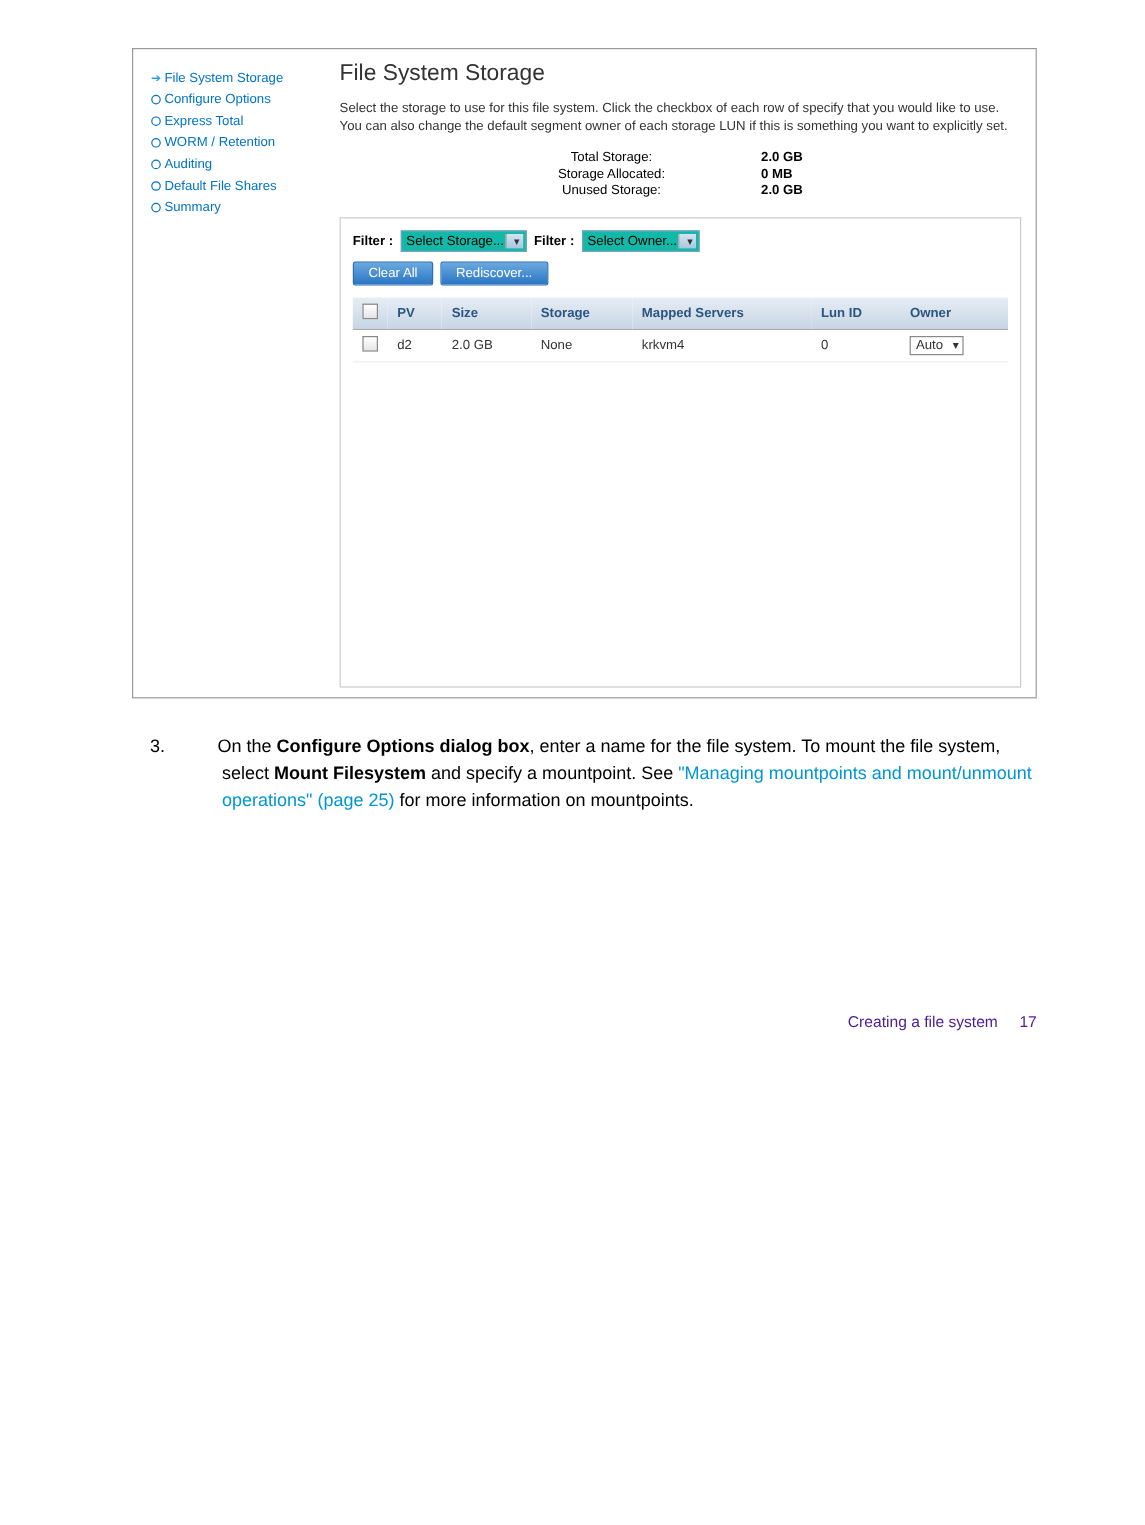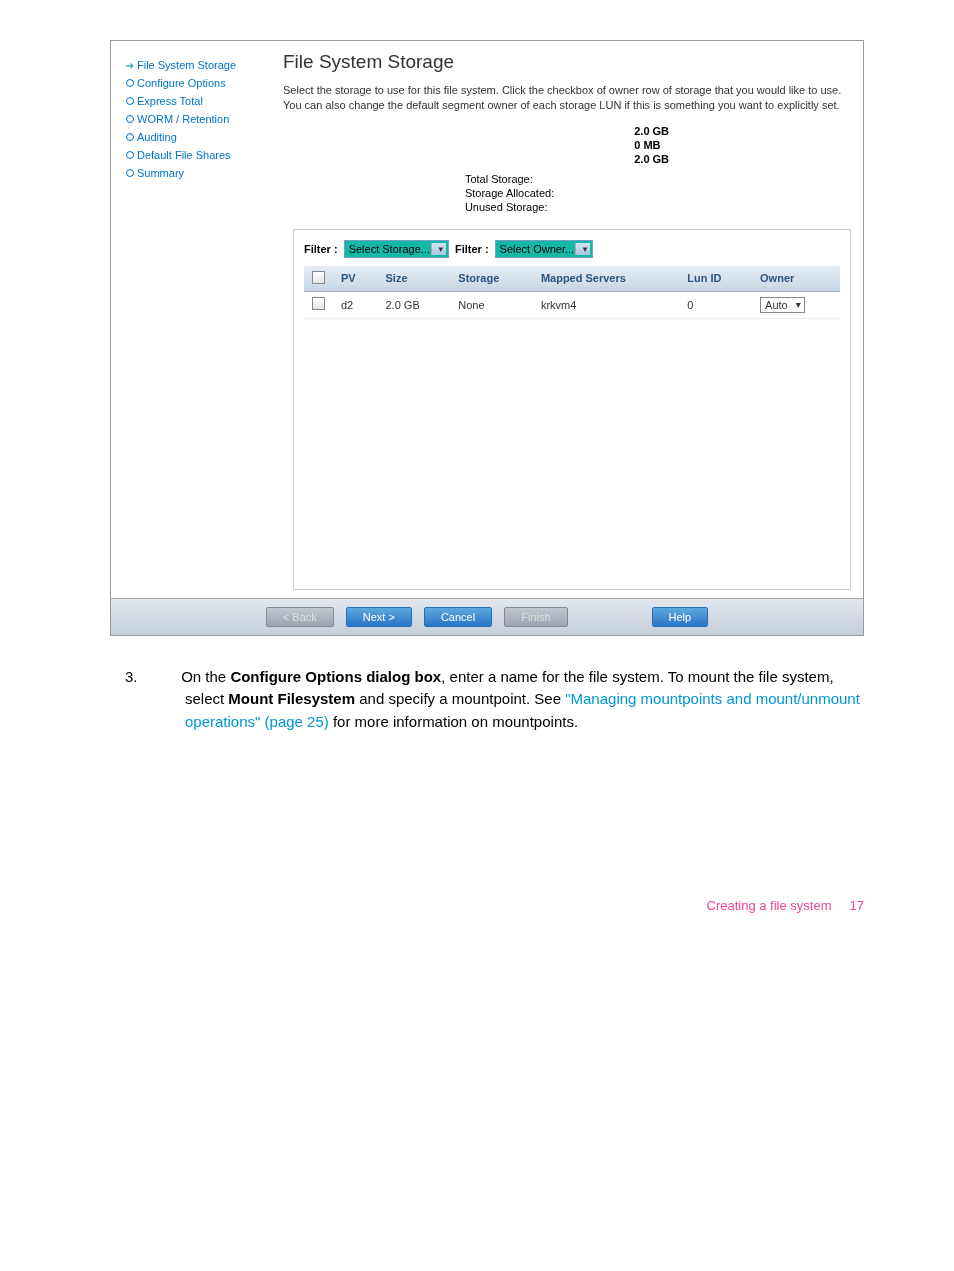--- a/index.html
+++ b/index.html
@@ -11,24 +11,24 @@
     .sidebar { width: 160px; flex-shrink: 0; padding-top: 5px; }
     .sidebar-item { display: flex; align-items: center; padding: 3px 0; color: #0073c7; font-size: 11px; cursor: default; }
     .sidebar-item .bullet { width: 14px; display: inline-flex; align-items: center; justify-content: center; }
     .arrow { color: #2aa3d6; font-size: 10px; }
     .circle { width: 8px; height: 8px; border: 1px solid #0073c7; border-radius: 50%; background: #fff; }
     .main { flex: 1; display: flex; flex-direction: column; }
     .main-title { font-size: 19px; color: #333; font-weight: normal; margin-bottom: 10px; }
     .main-desc { font-size: 11px; color: #333; line-height: 1.4; margin-bottom: 10px; }
     .stats { display: flex; justify-content: center; margin-bottom: 15px; }
     .stats-inner { display: flex; gap: 80px; font-size: 11px; }
-    .stats-labels { text-align: left; margin-top: 48px; }
+    .stats-labels { text-align: center; }
     .stats-values { text-align: left; font-weight: bold; }
     .stats-row { padding: 1px 0; }
-    .table-wrap { border: 1px solid #ccc; padding: 10px; background: #fff; flex: 1; display: flex; flex-direction: column; margin-left: 10px; }
+    .table-wrap { border: 1px solid #ccc; padding: 10px; background: #fff; flex: 1; display: flex; flex-direction: column; }
     .filter-row { display: flex; align-items: center; gap: 6px; margin-bottom: 8px; font-size: 11px; }
     .filter-label { font-weight: bold; }
     .select-box { border: 1px solid #7a9fc5; padding: 2px 18px 2px 4px; background: #14b8a6; position: relative; font-size: 11px; display: inline-flex; align-items: center; }
     .select-box::after { content: ""; position: absolute; right: 2px; top: 2px; bottom: 2px; width: 14px; background: linear-gradient(to bottom, #d5e3f0, #a8c6e0); border-left: 1px solid #aaa; }
     .select-box .chevron { position: absolute; right: 5px; top: 50%; transform: translateY(-50%); font-size: 9px; color: #333; z-index: 1; }
     .btn-row { display: flex; gap: 6px; margin-bottom: 10px; }
     .btn { padding: 3px 12px; font-size: 11px; color: #fff; border: 1px solid #2a6fb5; background: linear-gradient(to bottom, #6aa9e0, #2a75c4); border-radius: 2px; cursor: pointer; }
     .data-table { width: 100%; border-collapse: collapse; font-size: 11px; }
     .data-table th { text-align: left; padding: 5px 8px; background: linear-gradient(to bottom, #e6edf4, #c7d6e5); color: #2b5580; font-weight: bold; border-bottom: 1px solid #aaa; }
     .data-table td { padding: 5px 8px; color: #333; border-bottom: 1px solid #eee; }
@@ -41,21 +41,21 @@
     .footer-btn { padding: 3px 16px; font-size: 11px; border-radius: 2px; border: 1px solid; cursor: pointer; }
     .footer-btn.next { background: linear-gradient(to bottom, #5ca9e0, #2a75c4); color: #fff; border-color: #2a6fb5; }
     .footer-btn.cancel { background: linear-gradient(to bottom, #5ca9e0, #2a75c4); color: #fff; border-color: #2a6fb5; }
     .footer-btn.help { background: linear-gradient(to bottom, #5ca9e0, #2a75c4); color: #fff; border-color: #2a6fb5; }
     .footer-btn.disabled { background: linear-gradient(to bottom, #c0c8d0, #9aa5b0); color: #e0e0e0; border-color: #888; cursor: default; }
     .footer-spacer-right { width: 60px; }
     .doc-text { margin: 20px 90px 0 155px; font-size: 15px; line-height: 1.5; text-indent: -30px; padding-left: 30px; }
     .doc-text .num { display: inline-block; width: 22px; }
     .doc-text b { font-weight: bold; }
     .doc-text .link { color: #0096d6; }
-    .page-footer { display: flex; justify-content: flex-end; padding: 165px 90px 0 0; font-size: 13px; color: #ec4899; }
+    .page-footer { display: flex; justify-content: flex-end; padding: 165px 90px 0 0; font-size: 13px; color: #4c1d95; }
     .page-num { margin-left: 18px; }
   </style>
 </head>
 <body>
 
 <div class="page-wrap">
   <div class="wizard-box">
     <div class="wizard-body">
       <div class="sidebar">
         <div class="sidebar-item">
@@ -97,21 +97,21 @@
         <div class="sidebar-item">
           <span class="bullet">
               <span class="circle"></span>
             </span>
           <span>Summary</span>
         </div>
       </div>
 
       <div class="main">
         <h2 class="main-title">File System Storage</h2>
-        <p class="main-desc">Select the storage to use for this file system. Click the checkbox of owner row of storage that you would like to use. You can also change the default segment owner of each storage LUN if this is something you want to explicitly set.</p>
+        <p class="main-desc">Select the storage to use for this file system. Click the checkbox of each row of specify that you would like to use. You can also change the default segment owner of each storage LUN if this is something you want to explicitly set.</p>
 
         <div class="stats">
           <div class="stats-inner">
             <div class="stats-labels">
               <div class="stats-row">Total Storage:</div>
               <div class="stats-row">Storage Allocated:</div>
               <div class="stats-row">Unused Storage:</div>
             </div>
             <div class="stats-values">
               <div class="stats-row">2.0 GB</div>
@@ -126,20 +126,24 @@
             <span class="filter-label">Filter :</span>
             <span class="select-box">
               <span>Select Storage...</span>
               <span class="chevron">▾</span>
             </span>
             <span class="filter-label">Filter :</span>
             <span class="select-box">
               <span>Select Owner...</span>
               <span class="chevron">▾</span>
             </span>
+          </div>
+          <div class="btn-row">
+            <span class="btn">Clear All</span>
+            <span class="btn">Rediscover...</span>
           </div>
           <table class="data-table">
             <thead>
               <tr>
                 <th class="checkbox-cell"><span class="checkbox"></span></th>
                 <th>PV</th>
                 <th>Size</th>
                 <th>Storage</th>
                 <th>Mapped Servers</th>
                 <th>Lun ID</th>
@@ -159,28 +163,20 @@
                     <span>Auto</span>
                   </span>
                 </td>
               </tr>
             </tbody>
           </table>
           <div class="table-empty"></div>
         </div>
       </div>
     </div>
-    <div class="footer-bar">
-      <span class="footer-btn disabled">&lt; Back</span>
-      <span class="footer-btn next">Next &gt;</span>
-      <span class="footer-btn cancel">Cancel</span>
-      <span class="footer-btn disabled">Finish</span>
-      <span class="footer-spacer-right"></span>
-      <span class="footer-btn help">Help</span>
-    </div>
   </div>
 
   <p class="doc-text">
     <span class="num">3.</span>
     <span>On the </span><b>Configure Options dialog box</b><span>, enter a name for the file system. To mount the file system, select </span><b>Mount Filesystem</b><span> and specify a mountpoint. See </span><span class="link">"Managing mountpoints and mount/unmount operations" (page 25)</span><span> for more information on mountpoints.</span>
   </p>
 
   <div class="page-footer">
     <span>Creating a file system</span>
     <span class="page-num">17</span>

